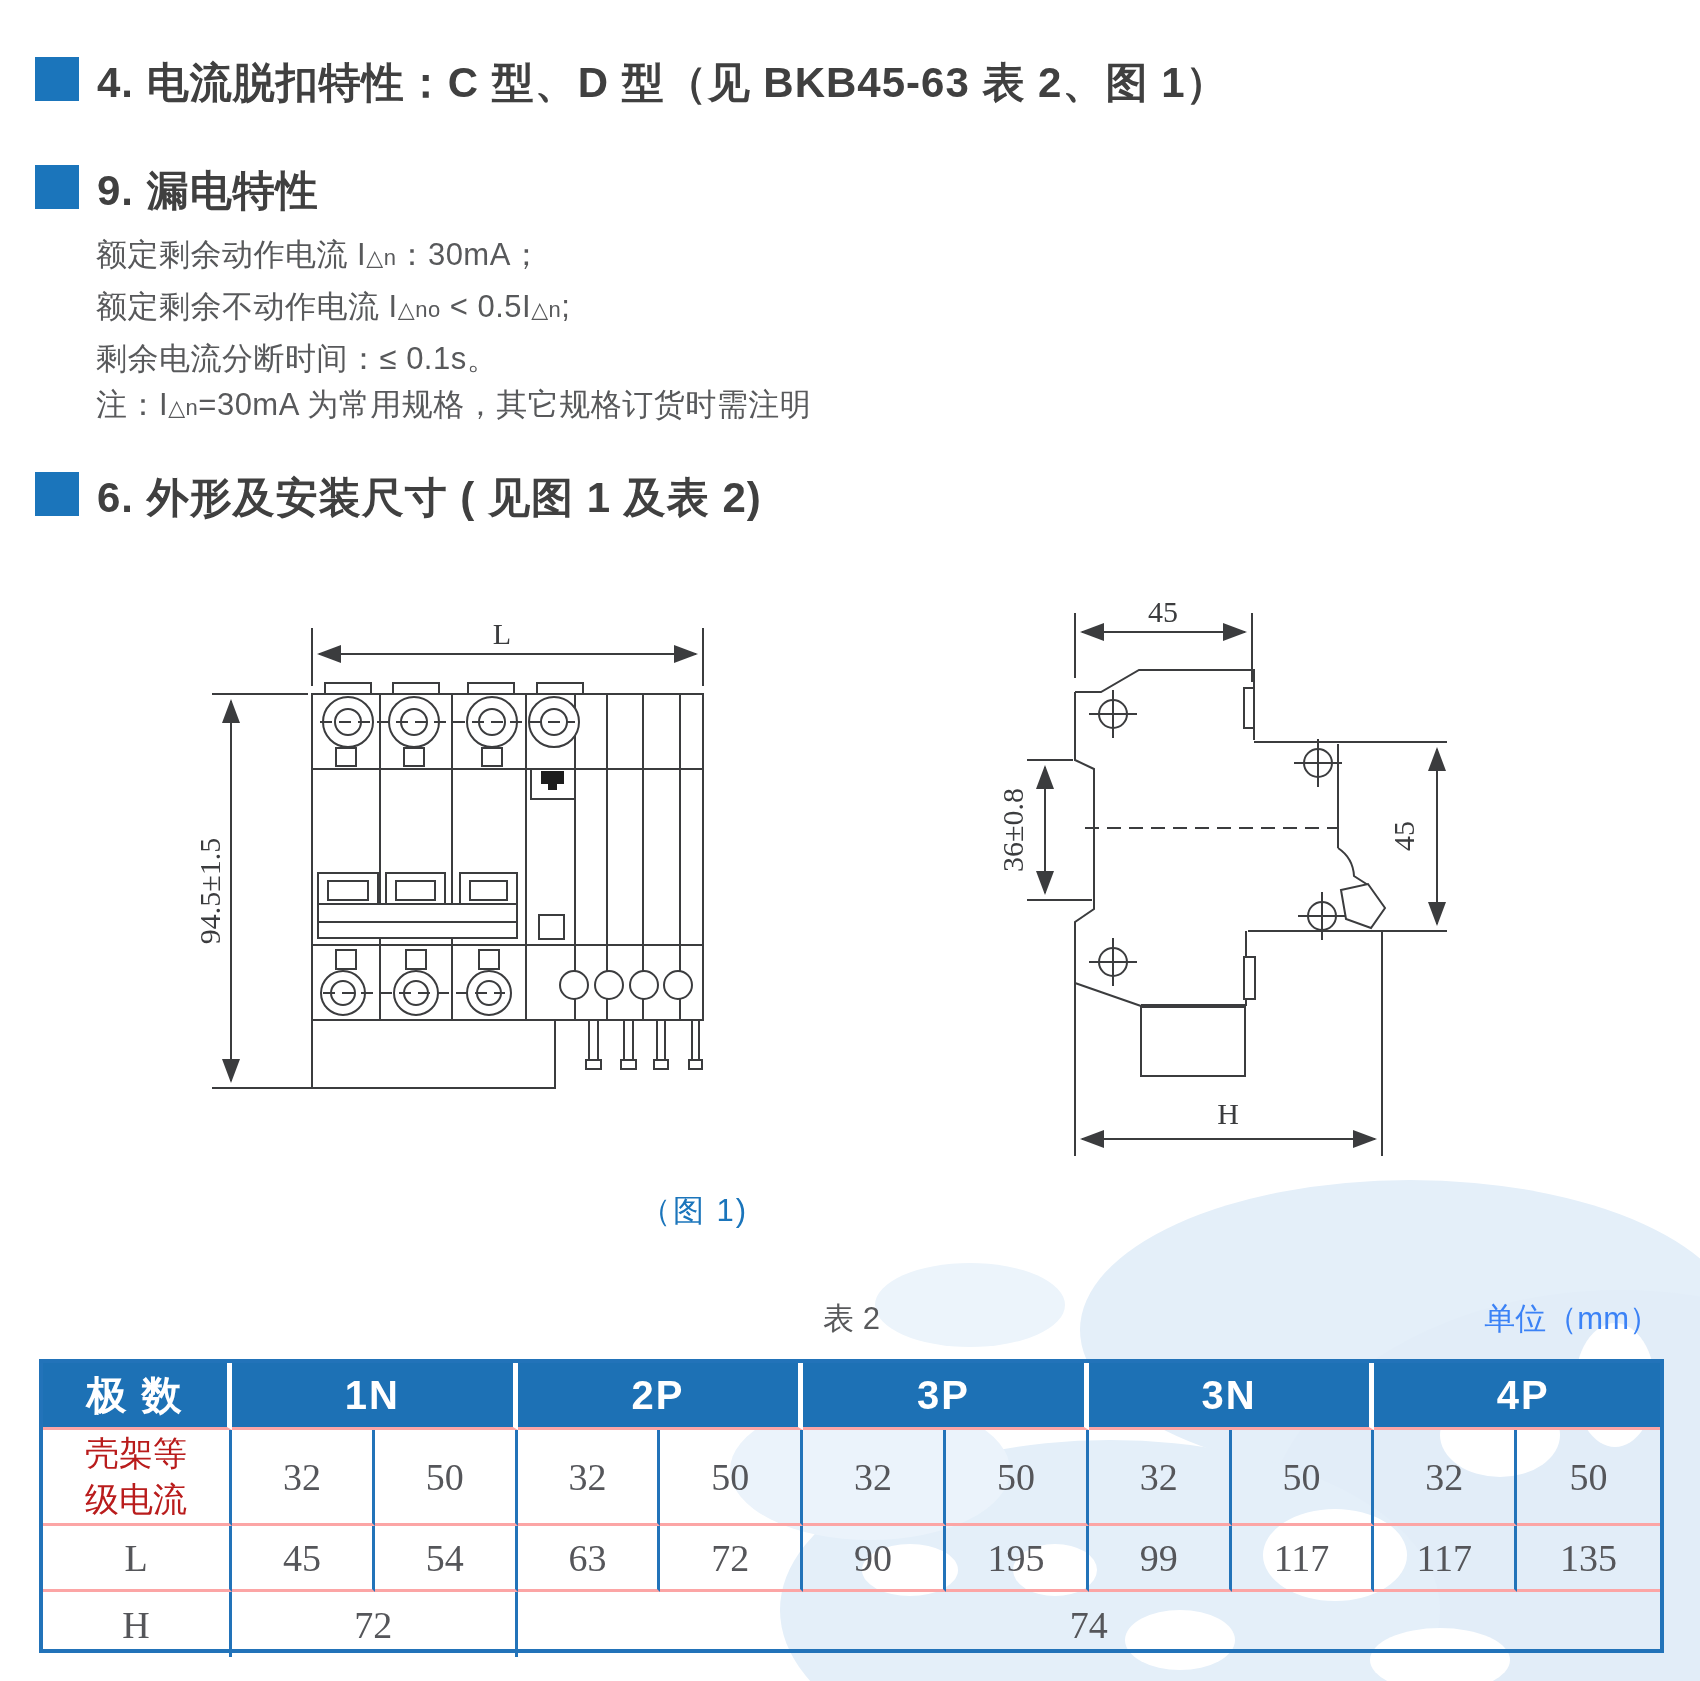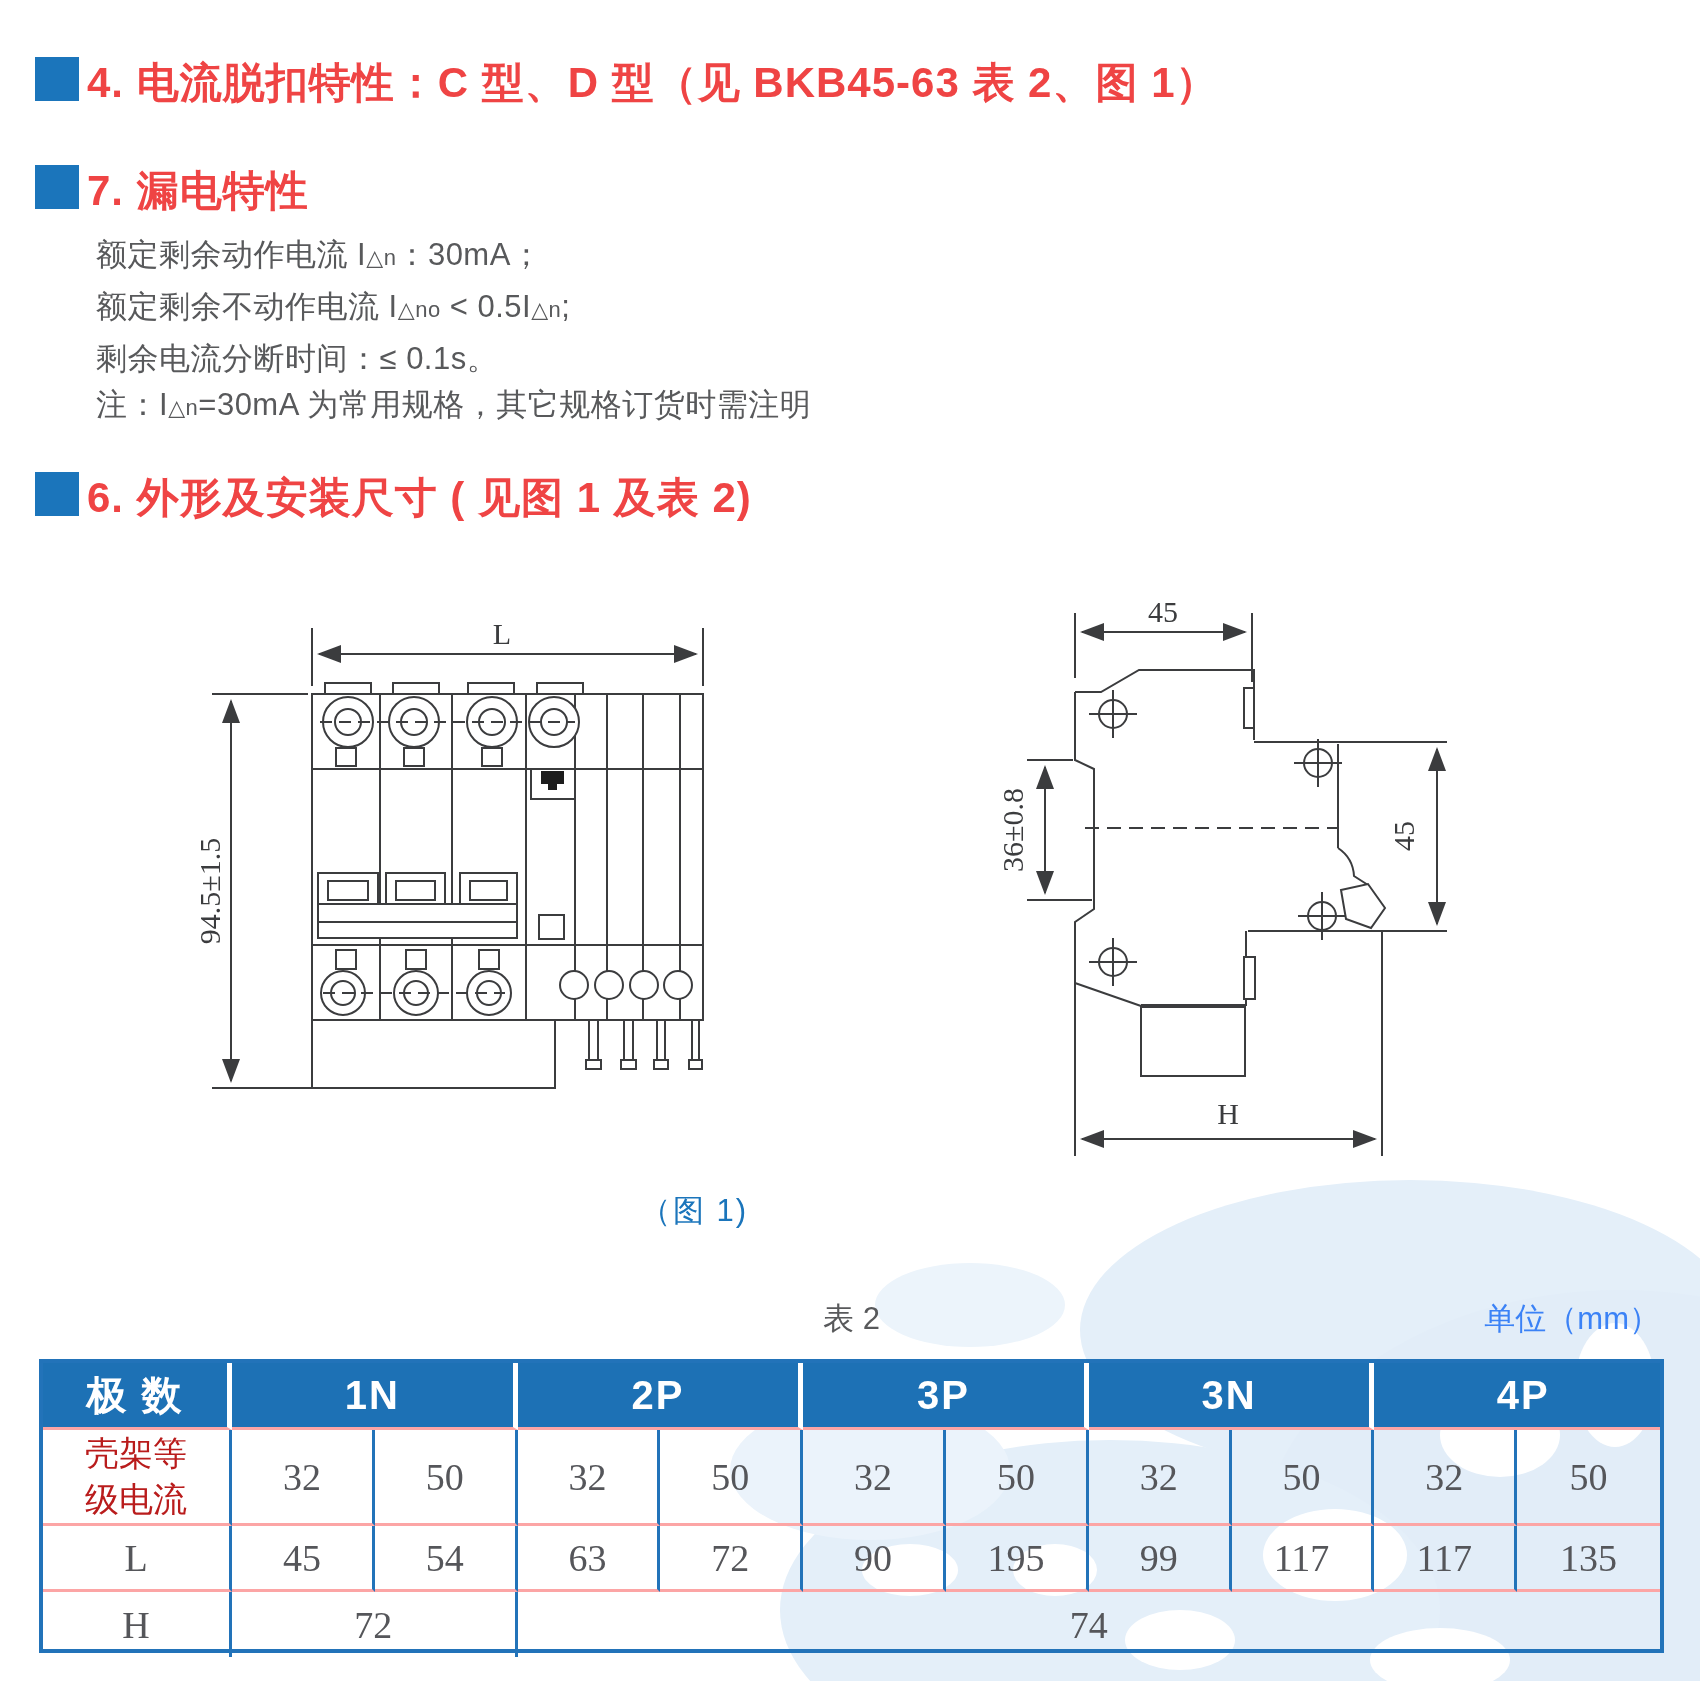--- a/index.html
+++ b/index.html
@@ -5,21 +5,21 @@
   html,body{margin:0;padding:0;}
   body{
     width:1700px;height:1681px;position:relative;background:#ffffff;
     font-family:"Liberation Sans","DejaVu Sans",sans-serif;
     overflow:hidden;
   }
   .abs{position:absolute;}
   
   .sec-head{position:absolute;left:35px;display:flex;align-items:flex-start;}
   .bullet{width:44px;height:44px;background:#1b75bb;flex:0 0 auto;margin-top:2px;}
-  .sec-title{margin-left:8px;font-size:42px;font-weight:bold;color:#ef4444;letter-spacing:1px;white-space:nowrap;}
+  .sec-title{margin-left:18px;font-size:42px;font-weight:bold;color:#404040;letter-spacing:1px;white-space:nowrap;}
   
   .bodyline{position:absolute;left:96px;font-size:31px;color:#58595b;white-space:nowrap;letter-spacing:0.5px;}
   .sm{font-size:22px;}
   
   .fig-caption{position:absolute;left:0;width:1388px;text-align:center;font-size:31px;color:#1b75bb;letter-spacing:2px;}
   .tbl-caption{position:absolute;left:39px;width:1625px;text-align:center;font-size:31px;color:#58595b;}
   .unit-label{position:absolute;right:40px;font-size:31px;color:#3b82f6;}
   
   .dim-table{
     position:absolute;left:39px;top:1359px;width:1625px;height:294px;
@@ -67,21 +67,21 @@
 
 <div class="content">
 
   <div class="sec-head" style="top:55px;">
     <div class="bullet"></div>
     <div class="sec-title">4. 电流脱扣特性：C 型、D 型（见 BKB45-63 表 2、图 1）</div>
   </div>
 
   <div class="sec-head" style="top:163px;">
     <div class="bullet"></div>
-    <div class="sec-title">7. 漏电特性</div>
+    <div class="sec-title">9. 漏电特性</div>
   </div>
 
   <div class="bodyline" style="top:234px;">
     <span>额定剩余动作电流 I</span><span class="sm">△n</span><span>：30mA；</span>
   </div>
   <div class="bodyline" style="top:286px;">
     <span>额定剩余不动作电流 I</span><span class="sm">△no</span><span> &lt; 0.5I</span><span class="sm">△n</span><span>;</span>
   </div>
   <div class="bodyline" style="top:338px;">
     <span>剩余电流分断时间：≤ 0.1s。</span>

